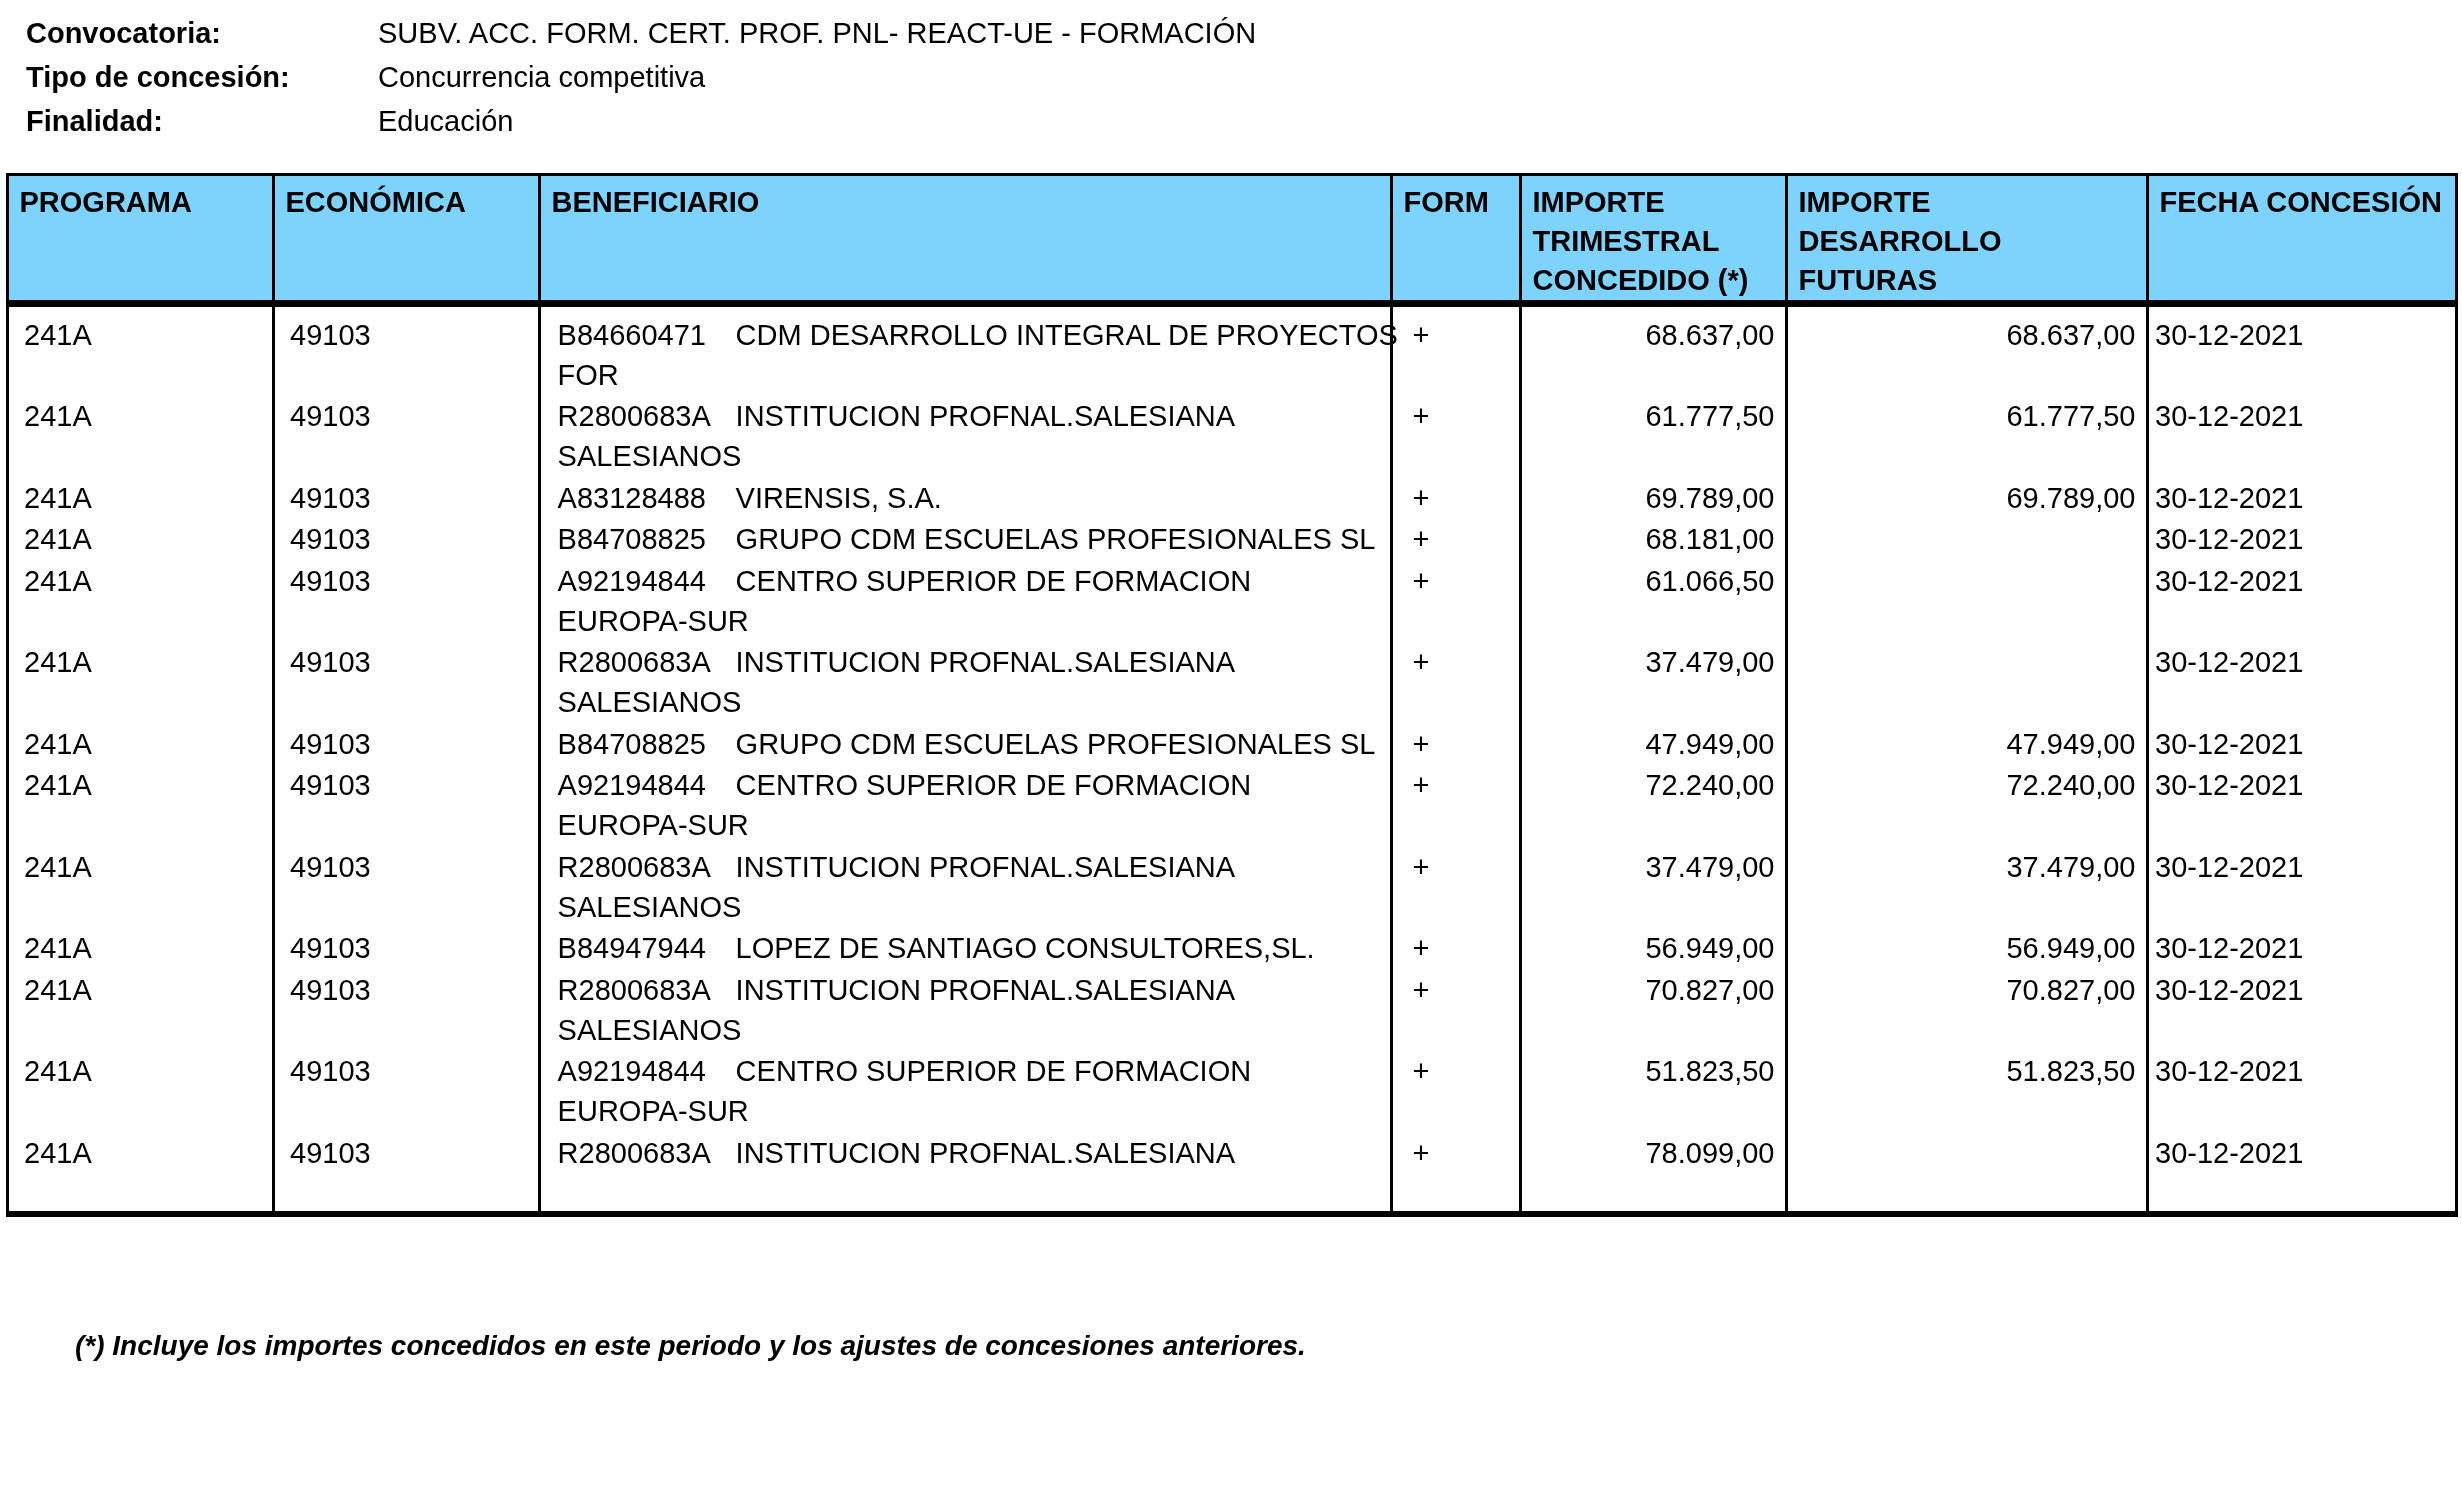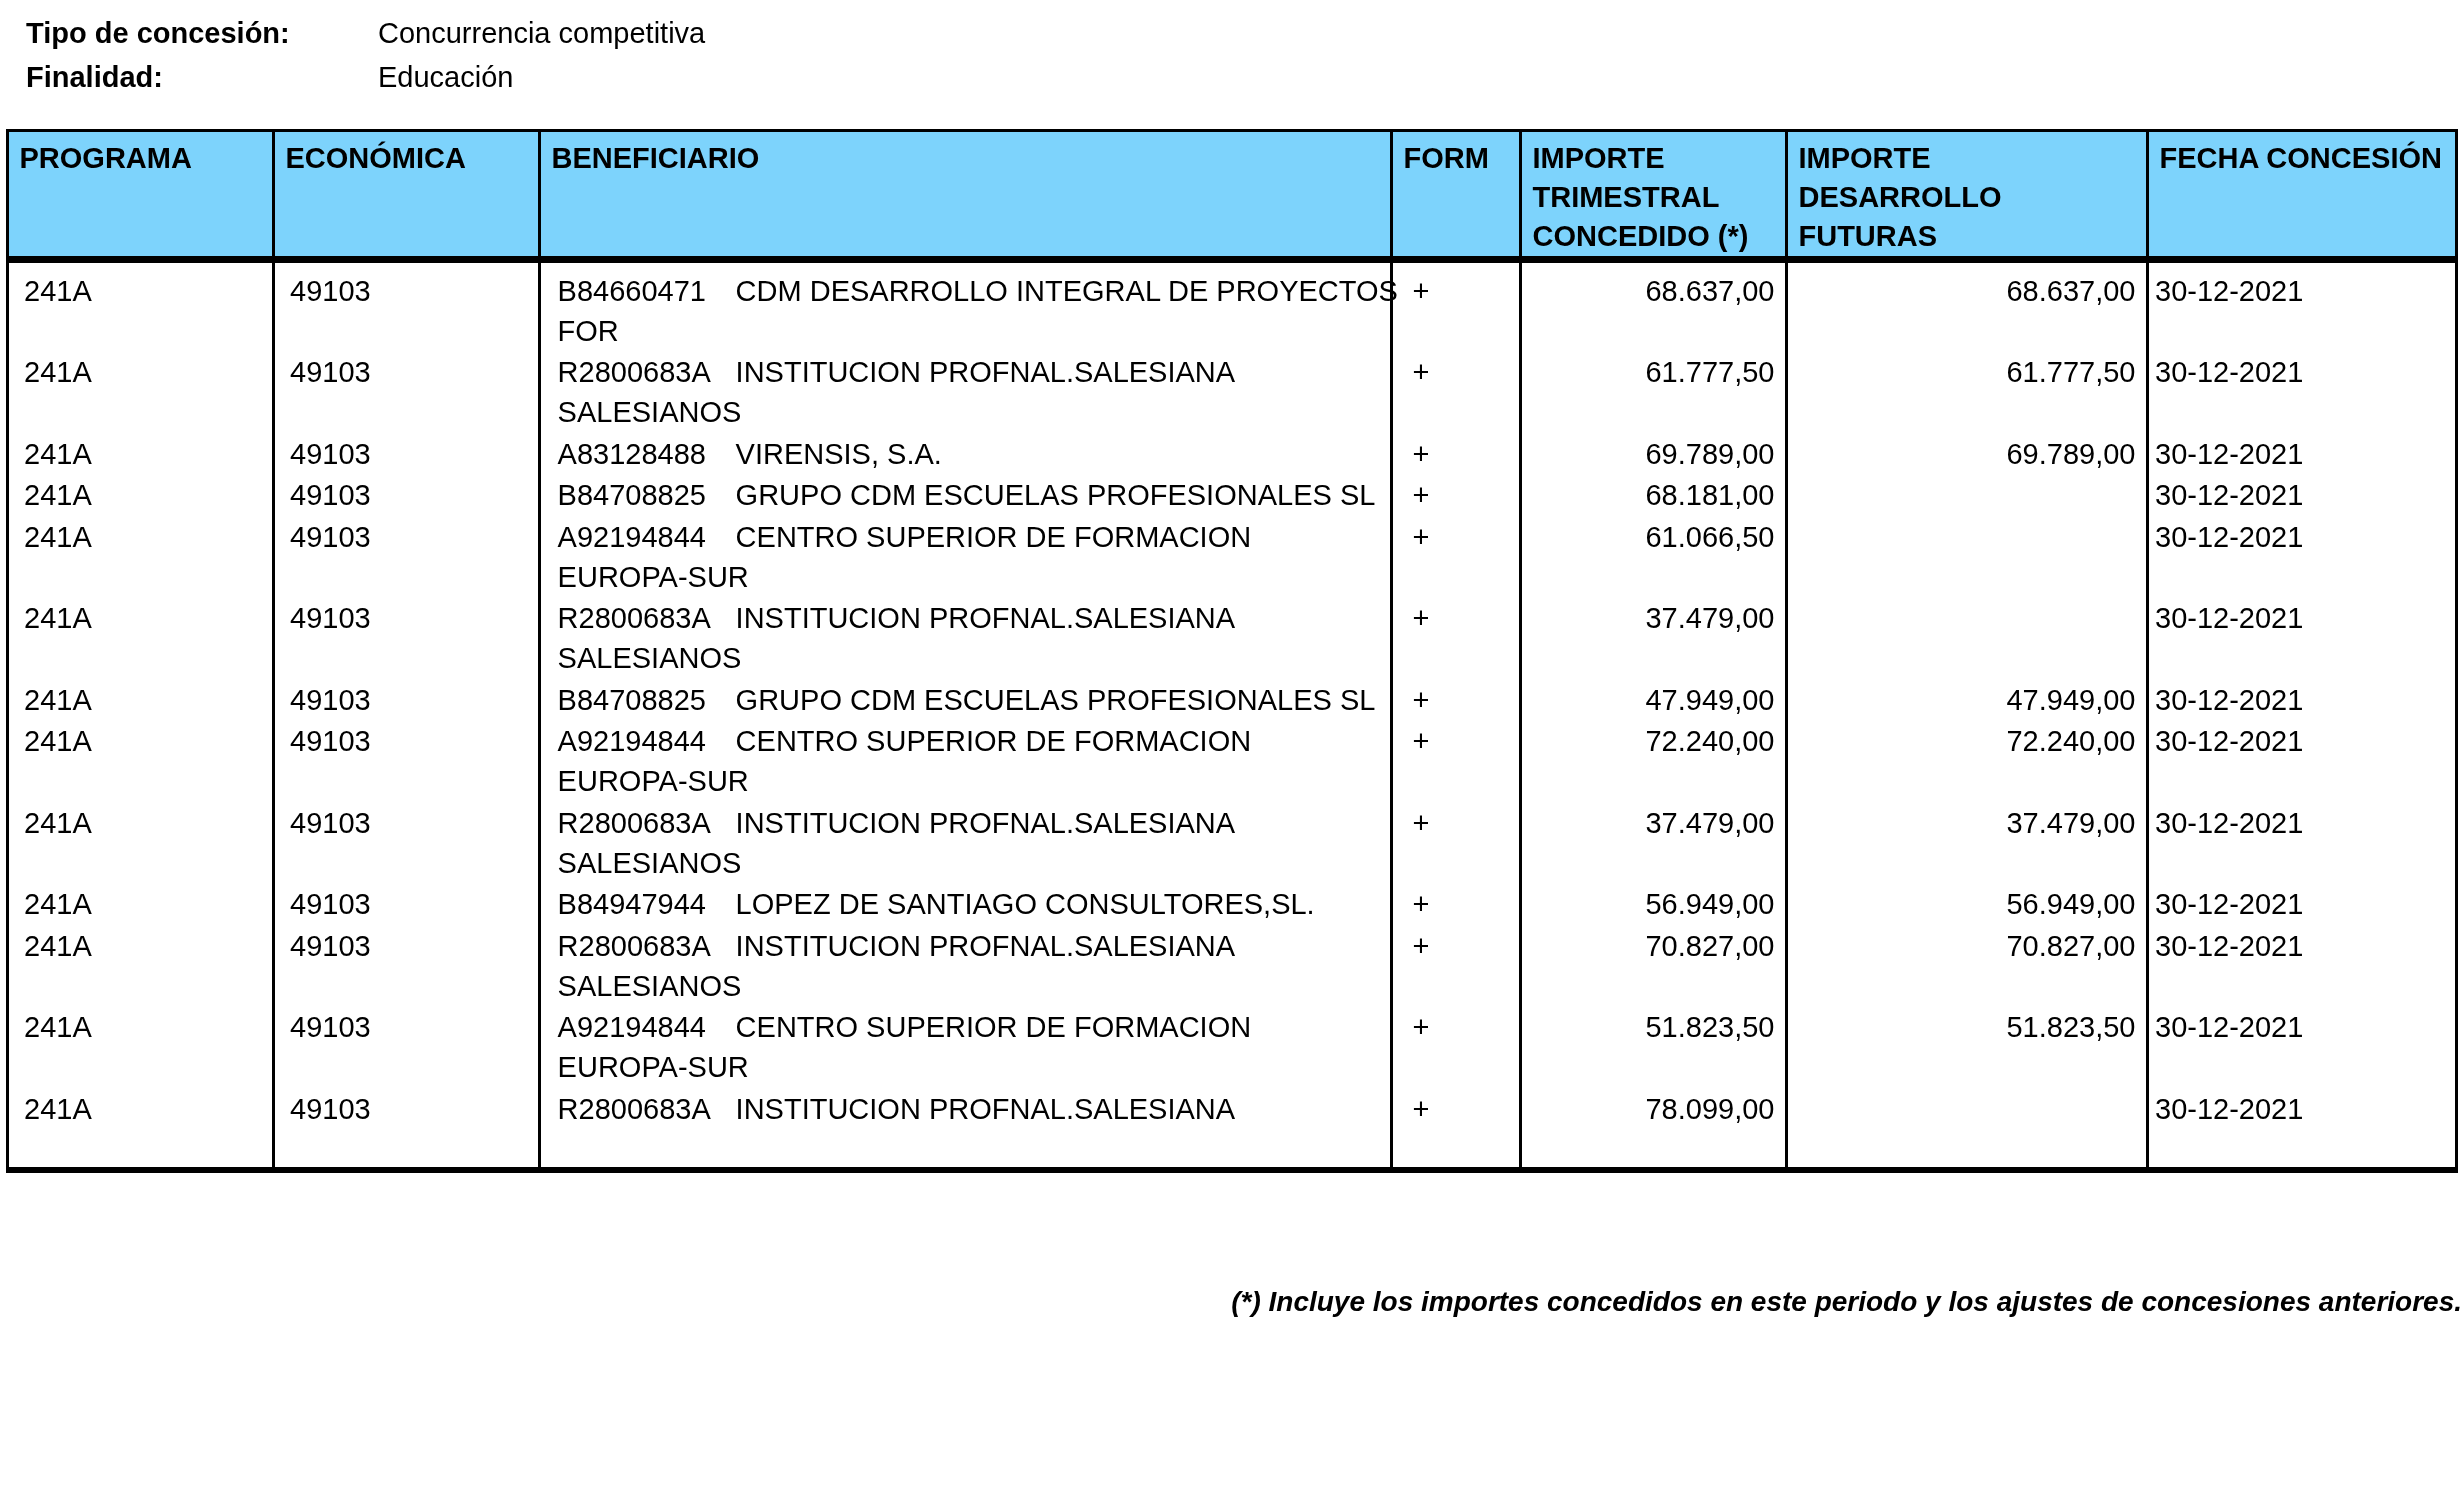--- a/index.html
+++ b/index.html
@@ -63,27 +63,29 @@
   td.beneficiario .cif { display: inline-block; width: 178px; }
   td.signo { padding-left: 19.6px; }
   td.num { text-align: right; padding-right: 10.5px; }
   td.fecha { padding-left: 6px; }
   
   .footnote {
     margin: 113px 0 0 75px;
     font-size: 28px;
     font-weight: bold;
     font-style: italic;
-    text-align: right;
   }
 </style>
 </head>
 <body>
 
 <div class="meta">
+  <div class="meta-row">
+    <span class="meta-label">Convocatoria:</span><span class="meta-value">SUBV. ACC. FORM. CERT. PROF. PNL- REACT-UE - FORMACIÓN</span>
+  </div>
   <div class="meta-row">
     <span class="meta-label">Tipo de concesión:</span><span class="meta-value">Concurrencia competitiva</span>
   </div>
   <div class="meta-row">
     <span class="meta-label">Finalidad:</span><span class="meta-value">Educación</span>
   </div>
 </div>
 
 <table class="grants">
   <colgroup>

